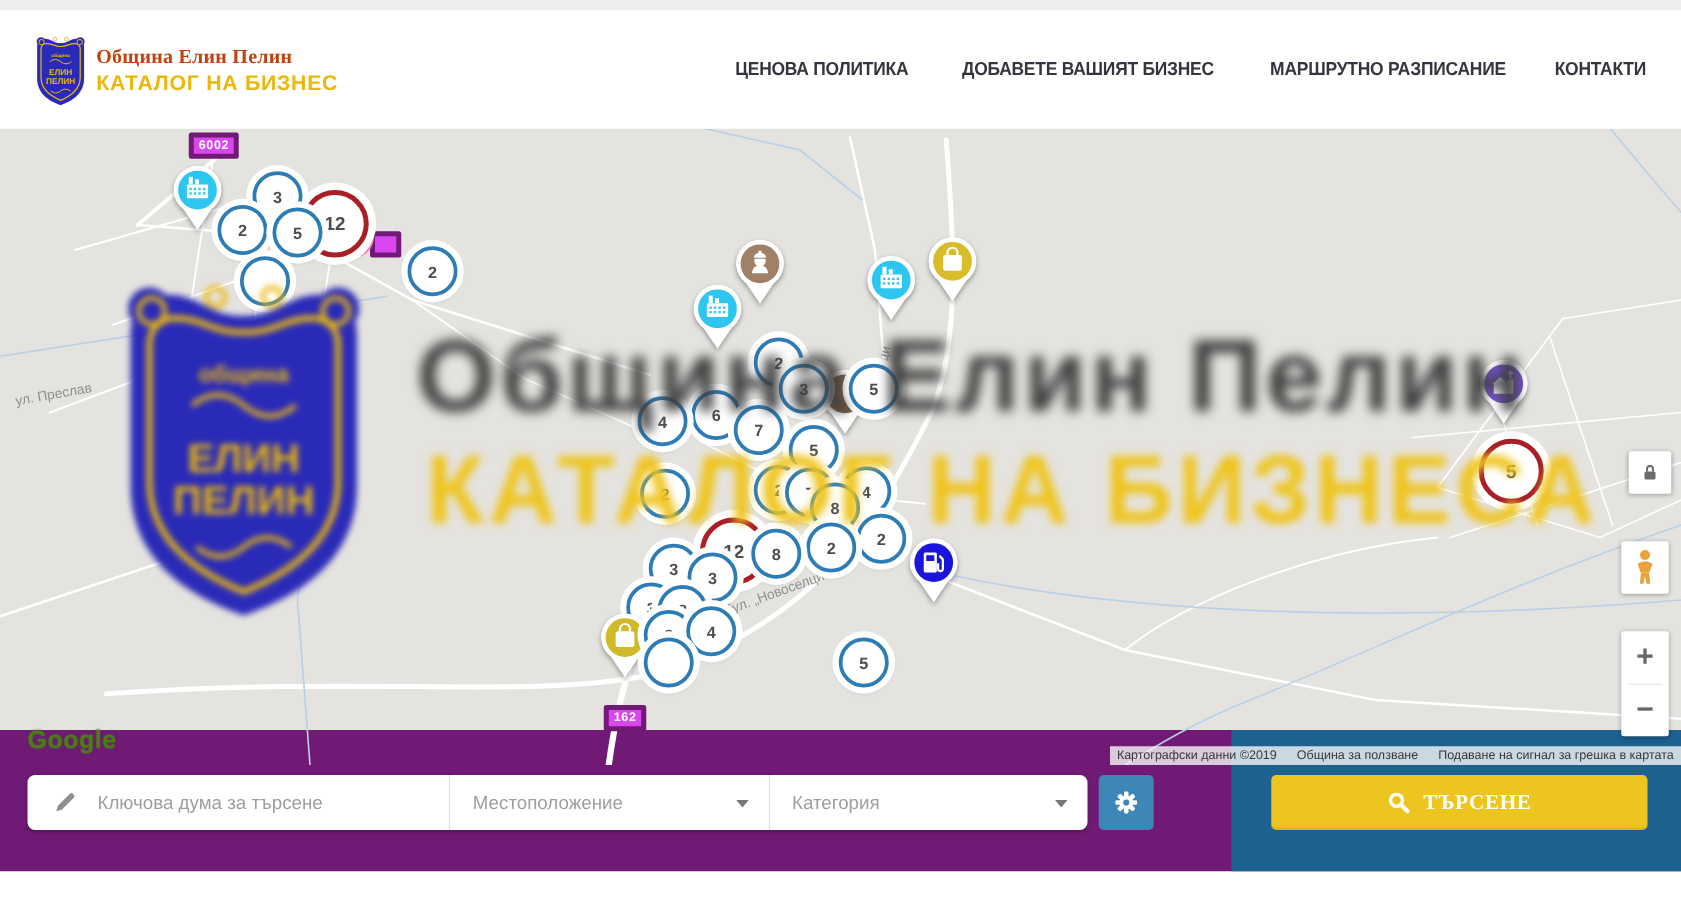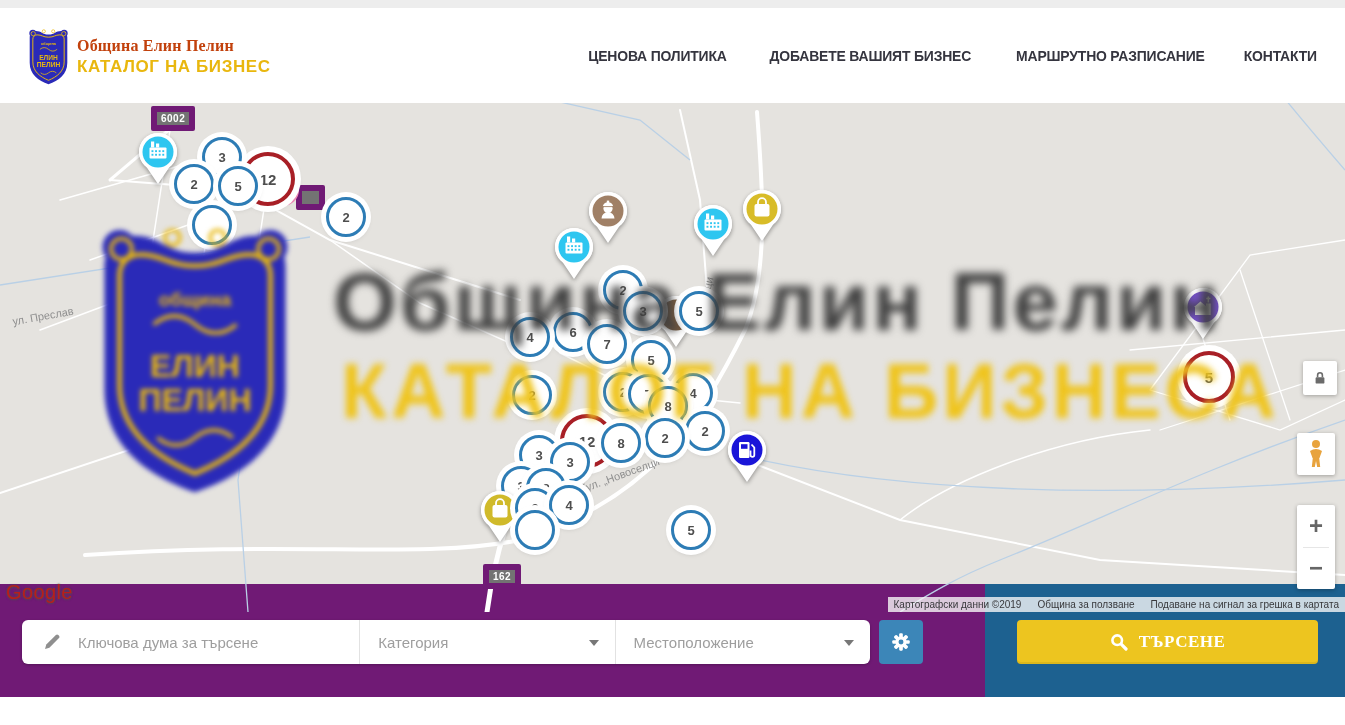--- a/index.html
+++ b/index.html
@@ -13,21 +13,21 @@
   .brand{position:absolute;left:77px;top:28px;line-height:1.25;}
   .brand .t1{font-size:16px;font-weight:700;color:#c2410c;letter-spacing:.2px;font-family:Liberation Serif, serif;}
   .brand .t2{font-size:17px;font-weight:700;color:#e9b70e;letter-spacing:.6px;}
   .nav{position:absolute;right:25px;top:0;height:95px;display:flex;align-items:center;gap:30px;}
   .nav .item{font-size:15px;font-weight:700;color:#35353f;display:inline-block;
              transform:scaleX(.93);letter-spacing:-.2px;white-space:nowrap;cursor:pointer;}
 
   
   .map{position:absolute;left:0;top:103px;width:1345px;height:509px;background:#e5e3df;overflow:hidden;}
   .map svg.roads{position:absolute;left:0;top:0;z-index:1;}
-  .road-label{position:absolute;z-index:8;background:#737373;border:6px solid #701a75;color:#fff;
+  .road-label{position:absolute;z-index:8;background:#d946ef;border:4px solid #701a75;color:#fff;
               font-size:10px;font-weight:700;padding:1px 4px;border-radius:2px;letter-spacing:.5px;}
   .street-label{position:absolute;z-index:8;color:#8f8f8f;font-size:11px;white-space:nowrap;}
 
   .marker-layer{position:absolute;left:0;top:0;width:100%;height:100%;z-index:20;}
   .cluster{position:absolute;border-radius:50%;background:#fff;border:3px solid #2d7cb5;
            display:flex;align-items:center;justify-content:center;color:#4e4e4e;
            font-size:13px;font-weight:600;
            box-shadow:0 0 0 5px #fff,0 2px 6px rgba(0,0,0,.35);cursor:pointer;}
   .cluster.big{font-size:15px;box-shadow:0 0 0 6px #fff,0 2px 7px rgba(0,0,0,.35);border-width:4px;}
   .pin{position:absolute;width:44px;height:54px;cursor:pointer;}
@@ -41,22 +41,22 @@
   .wm-line2{position:absolute;left:341px;top:243px;z-index:40;font-size:78px;font-weight:700;
             color:#efc41c;letter-spacing:4px;white-space:nowrap;filter:blur(3.5px);
             transform:scaleX(.97);transform-origin:left;pointer-events:none;}
 
   
   .maptype{position:absolute;left:8px;top:434px;z-index:50;display:flex;
            box-shadow:0 1px 4px rgba(0,0,0,.3);border-radius:2px;overflow:hidden;}
   .maptype .btn{background:#fff;font-size:15px;padding:9px 17px;cursor:pointer;}
   .maptype .btn.active{font-weight:700;color:#0a0a0a;}
   .maptype .btn.inactive{color:#8a8a8a;border-left:1px solid #ececec;}
-  .google-logo{position:absolute;left:6px;top:478px;z-index:50;font-size:20px;font-weight:400;
-               color:#b91c1c;letter-spacing:.4px;
+  .google-logo{position:absolute;left:22px;top:478px;z-index:50;font-size:20px;font-weight:700;
+               color:#4d7c0f;letter-spacing:.4px;
                text-shadow:0 0 2px rgba(80,80,80,.9),0 0 1px rgba(80,80,80,.9),0 1px 2px rgba(80,80,80,.6);}
   .attribution{position:absolute;right:0;bottom:0;z-index:55;height:15px;display:flex;align-items:center;
                gap:16px;background:rgba(246,246,246,.8);padding:0 6px;font-size:10px;color:#38383b;}
   .attribution span{white-space:nowrap;}
   .ctl{position:absolute;z-index:50;background:#fff;box-shadow:0 1px 4px rgba(0,0,0,.3);
        border-radius:2px;display:flex;align-items:center;justify-content:center;cursor:pointer;}
   .ctl-lock{right:8px;top:258px;width:34px;height:34px;}
   .ctl-pegman{right:10px;top:330px;width:38px;height:42px;}
   .zoomctl{position:absolute;right:10px;top:402px;width:38px;height:84px;background:#fff;z-index:50;
            box-shadow:0 1px 4px rgba(0,0,0,.3);border-radius:2px;display:flex;flex-direction:column;}
@@ -350,25 +350,25 @@
   <div class="pill">
     <div class="sec keyword">
       <span class="pencil">
         <svg width="20" height="20" viewBox="0 0 20 20">
           <path fill="#8f8f8f" d="M3 17 l1.3-4.4 9.6-9.6 a1.7 1.7 0 0 1 2.4 0 l0.7 0.7 a1.7 1.7 0 0 1 0 2.4 l-9.6 9.6 z"></path>
         </svg>
       </span>
       <input type="text" placeholder="Ключова дума за търсене" style="">
     </div>
     <div class="sec select">
+      <span class="ph">Местоположение</span>
+      <span class="caret"></span>
+    </div>
+    <div class="sec select">
       <span class="ph">Категория</span>
-      <span class="caret"></span>
-    </div>
-    <div class="sec select">
-      <span class="ph">Местоположение</span>
       <span class="caret"></span>
     </div>
   </div>
   <div class="gearbtn">
     <svg width="22" height="22" viewBox="0 0 24 24">
       <g fill="#fff" transform="translate(12,12)">
         <rect x="-2" y="-9.5" width="4" height="19" rx="1.2"></rect>
         <rect x="-9.5" y="-2" width="19" height="4" rx="1.2"></rect>
         <rect x="-2" y="-9.5" width="4" height="19" rx="1.2" transform="rotate(45)"></rect>
         <rect x="-2" y="-9.5" width="4" height="19" rx="1.2" transform="rotate(-45)"></rect>

